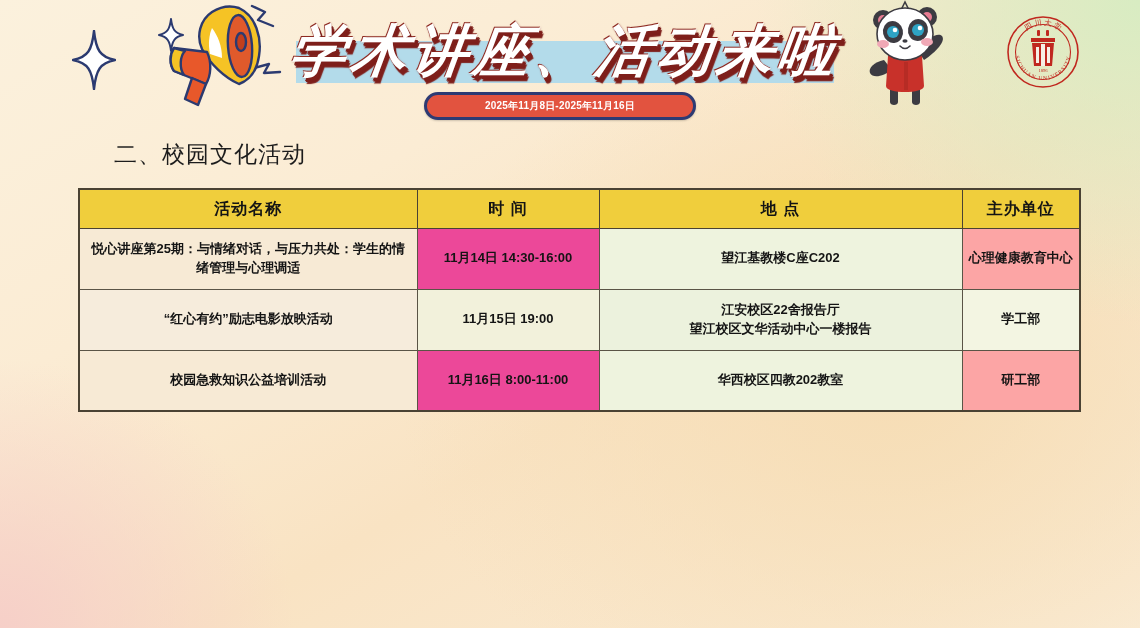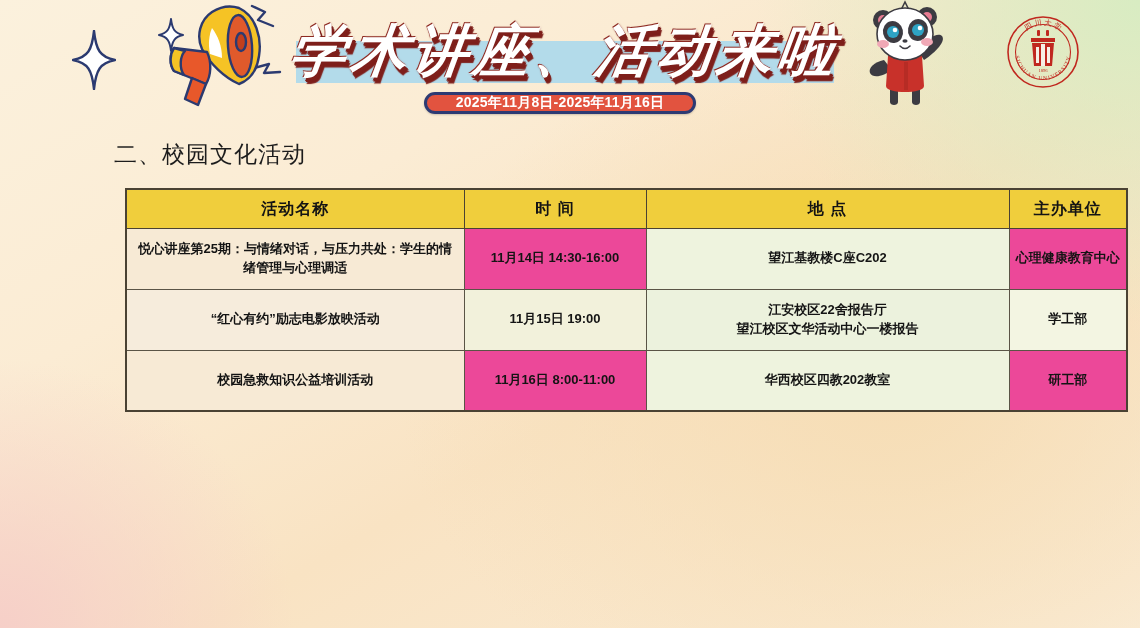--- a/index.html
+++ b/index.html
@@ -64,29 +64,29 @@
       4px 6px 1px #7e1f1b,
       -1px -1px 0 #8e2a22,
       0 0 2px rgba(126,31,27,.6);
     transform: skewX(-7deg);
   }
 
   
   #date-badge {
     position: absolute;
     left: 424px; top: 92px;
-    width: 272px; height: 22px;
+    width: 272px; height: 28px;
     background: #e2533f;
     border: 3px solid #2d3a73;
     border-radius: 16px;
     display: flex;
     align-items: center;
     justify-content: center;
     color: #ffffff;
-    font-size: 14px;
+    font-size: 10px;
     font-weight: 700;
     letter-spacing: .2px;
     font-family: "Liberation Sans", "DejaVu Sans", sans-serif;
     box-shadow: 0 1px 2px rgba(0,0,0,.18);
   }
 
   
   #section-heading {
     position: absolute;
     left: 86px; top: 139px;
@@ -96,21 +96,20 @@
     letter-spacing: 1px;
     font-family: "Liberation Sans", "DejaVu Sans", sans-serif;
     margin-left: 28px;
   }
 
   
   #tbl-wrap {
     position: absolute;
     left: 78px; top: 188px;
     width: 1001px;
-    margin-left: 47px;
   }
   table {
     width: 100%;
     border-collapse: collapse;
     table-layout: fixed;
     border: 2px solid #4a4233;
     font-size: 13px;
   }
   th, td {
     border: 1px solid #5a5446;
@@ -127,21 +126,21 @@
     font-size: 16px;
     letter-spacing: 1px;
     border-color: #4a4233;
   }
   tbody td { height: 61px; }
 
   
   tbody td.c-name  { background: #f7ead5; }
   tbody td.c-time  { background: #ec4899; }
   tbody td.c-place { background: #eef3de; }
-  tbody td.c-org   { background: #ec4899; }
+  tbody td.c-org   { background: #fca5a5; }
 
   tbody tr:nth-child(even) td.c-name  { background: #f6ecdc; }
   tbody tr:nth-child(even) td.c-time  { background: #f2f1db; }
   tbody tr:nth-child(even) td.c-place { background: #ecf2dd; }
   tbody tr:nth-child(even) td.c-org   { background: #f3f5e2; }
 
   col.w-name  { width: 338px; }
   col.w-time  { width: 182px; }
   col.w-place { width: 363px; }
   col.w-org   { width: 118px; }

